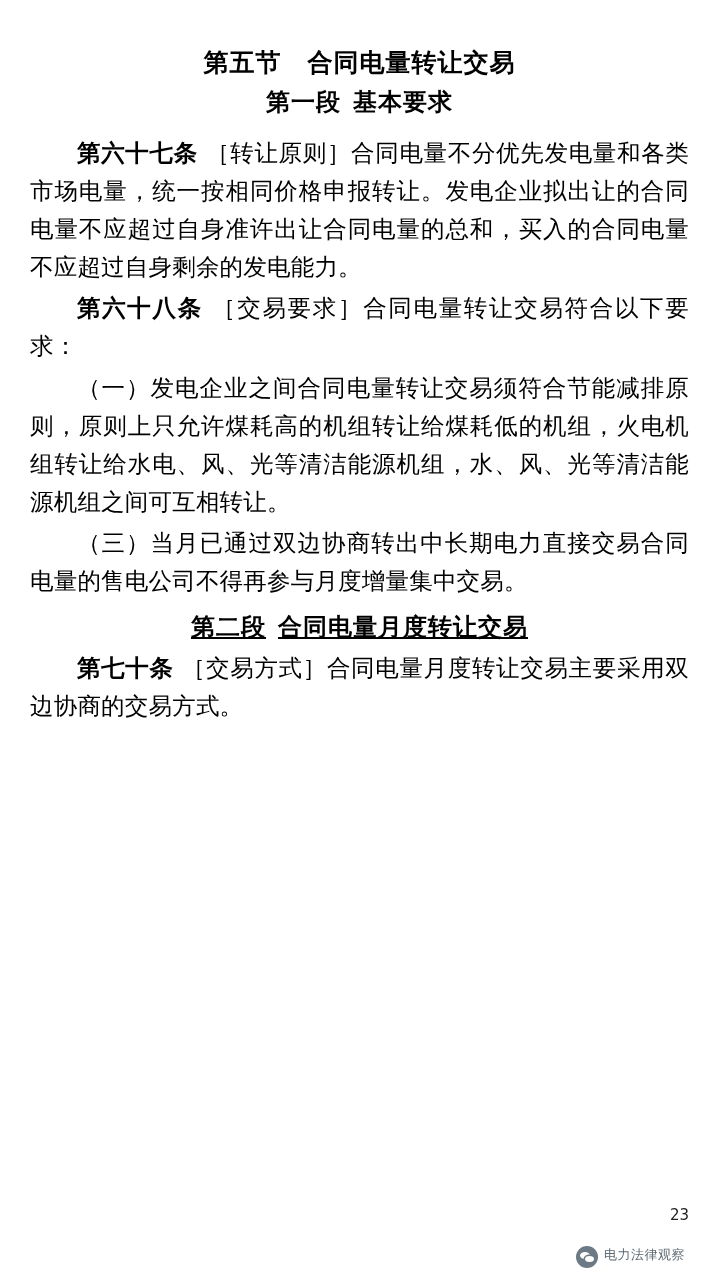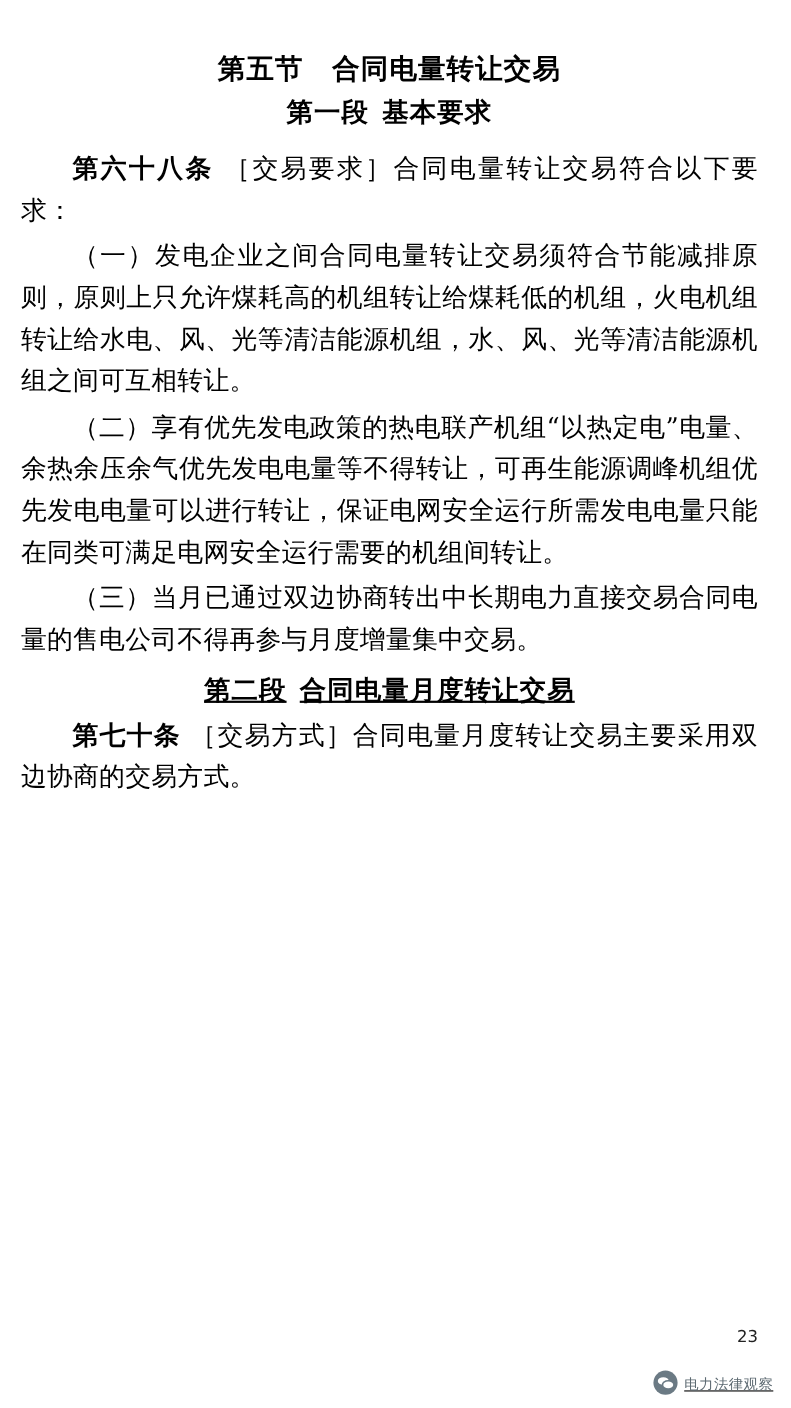--- a/index.html
+++ b/index.html
@@ -13,21 +13,21 @@
     position: relative;
     font-family: "DejaVu Serif", "Liberation Serif", serif;
     color: #000000;
     overflow: hidden;
   }
   .page {
     position: relative;
     width: 719px;
     height: 1280px;
     box-sizing: border-box;
-    padding: 46px 30px 0 19px;
+    padding: 46px 30px 0 30px;
   }
   .heading-1 {
     text-align: center;
     font-size: 25px;
     font-weight: bold;
     letter-spacing: 1px;
     line-height: 1.35;
     margin: 0 0 6px 0;
   }
   .heading-1 .gap {
@@ -76,26 +76,25 @@
   .page-number {
     position: absolute;
     right: 30px;
     bottom: 56px;
     font-size: 15px;
     font-family: "DejaVu Sans", "Liberation Sans", sans-serif;
     color: #222;
   }
   .footer-badge {
     position: absolute;
-    right: 16px;
+    right: 34px;
     bottom: 12px;
     display: flex;
-    align-items: flex-end;
+    align-items: flex-start;
     gap: 6px;
-    text-decoration: underline;
   }
   .wechat-logo {
     width: 22px;
     height: 22px;
     border-radius: 50%;
     background: #6b7a84;
     position: relative;
     flex: none;
   }
   .wechat-logo::before {
@@ -132,33 +131,34 @@
 <div class="page">
 
   <h1 class="heading-1">
     <span>第五节</span><span class="gap"></span><span>合同电量转让交易</span>
   </h1>
 
   <h2 class="heading-2">
     <span>第一段</span><span class="gap"></span><span>基本要求</span>
   </h2>
 
+  <p class="para indent">
+    <span class="art-no">第六十七条</span>
+    <span>［转让原则］合同电量不分优先发电量和各类市场电量，统一按相同价格申报转让。发电企业拟出让的合同电量不应超过自身准许出让合同电量的总和，买入的合同电量不应超过自身剩余的发电能力。</span>
+  </p>
 
   <p class="para indent">
     <span class="art-no">第六十八条</span>
     <span>［交易要求］合同电量转让交易符合以下要求：</span>
   </p>
 
   <p class="para indent">
     <span>（一）发电企业之间合同电量转让交易须符合节能减排原则，原则上只允许煤耗高的机组转让给煤耗低的机组，火电机组转让给水电、风、光等清洁能源机组，水、风、光等清洁能源机组之间可互相转让。</span>
   </p>
 
-  <p class="para indent">
-    <span>（二）享有优先发电政策的热电联产机组“以热定电”电量、余热余压余气优先发电电量等不得转让，可再生能源调峰机组优先发电电量可以进行转让，保证电网安全运行所需发电电量只能在同类可满足电网安全运行需要的机组间转让。</span>
-  </p>
 
   <p class="para indent">
     <span>（三）当月已通过双边协商转出中长期电力直接交易合同电量的售电公司不得再参与月度增量集中交易。</span>
   </p>
 
 
   <h2 class="section-heading">
     <span>第二段</span><span class="gap"></span><span>合同电量月度转让交易</span>
   </h2>
 

